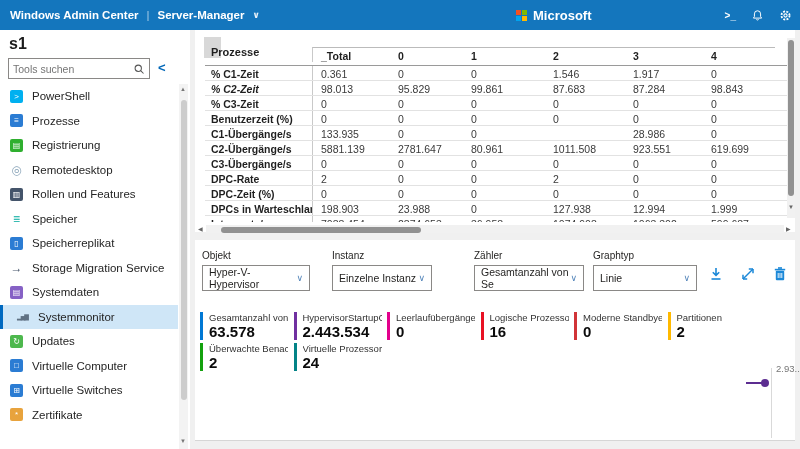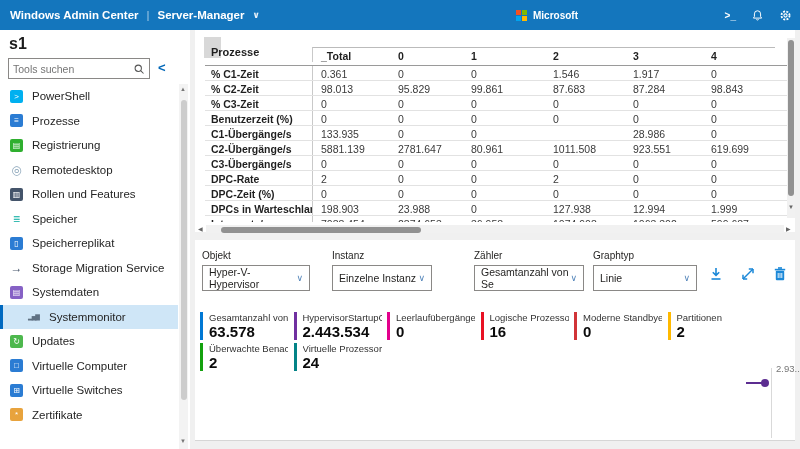--- a/index.html
+++ b/index.html
@@ -3,35 +3,35 @@
 <meta charset="utf-8">
 <style>
   html,body{margin:0;padding:0;}
   body{width:800px;height:449px;position:relative;overflow:hidden;background:#f0f0f0;
        font-family:"Liberation Sans","DejaVu Sans",sans-serif;-webkit-font-smoothing:antialiased;}
   
   .topbar{position:absolute;left:0;top:0;width:800px;height:30px;background:#1476bd;color:#fff;}
   .tb-left{position:absolute;left:10px;top:0;height:30px;display:flex;align-items:center;gap:8px;font-size:11.5px;font-weight:600;}
   .tb-sep{opacity:.6;font-weight:400;}
   .tb-chev{font-size:9px;opacity:.9;}
-  .tb-center{position:absolute;left:516px;top:0;height:30px;display:flex;align-items:center;gap:6px;font-size:10px;font-weight:700;}
+  .tb-center{position:absolute;left:516px;top:0;height:30px;display:flex;align-items:center;gap:6px;font-size:13px;font-weight:700;}
   .mslogo{display:grid;grid-template-columns:5px 5px;grid-template-rows:5px 5px;gap:1px;}
   .mslogo i{display:block;}
   .tb-right{position:absolute;right:8px;top:0;height:30px;display:flex;align-items:center;gap:15px;}
   .tb-ico{font-size:10px;font-weight:700;color:#fff;display:flex;align-items:center;}
   
   .leftpane{position:absolute;left:0;top:30px;width:190px;height:419px;background:#fff;}
   .server-name{position:absolute;left:9px;top:5px;font-size:16px;font-weight:700;color:#1b1b1b;}
   .searchbox{position:absolute;left:8px;top:28px;width:140px;height:19px;border:1px solid #8a8886;background:#fff;display:flex;align-items:center;}
   .searchbox input{border:0;outline:none;flex:1;font-size:10.5px;padding:0 4px;color:#333;font-family:inherit;min-width:0;}
   .searchbox svg{flex:0 0 auto;margin-right:4px;}
   .collapse-btn{position:absolute;left:158px;top:30px;color:#0067b8;font-size:13px;font-weight:700;cursor:pointer;}
   .tool-list{position:absolute;left:0;top:54px;width:178px;}
   .side-item{height:24.5px;display:flex;align-items:center;gap:9px;padding-left:10px;cursor:pointer;font-size:11.5px;color:#252525;}
-  .side-item.sel{background:#cfe6f7;border-left:3px solid #0069c0;padding-left:24px;}
+  .side-item.sel{background:#cfe6f7;border-left:3px solid #0069c0;padding-left:13px;}
   .tool-icon{width:13px;height:13px;border-radius:2px;display:inline-flex;align-items:center;justify-content:center;font-size:8px;color:#fff;flex:0 0 auto;}
   .tool-icon.nobg{background:transparent!important;font-size:12px;font-weight:700;}
   .tool-icon.tiny{font-size:6px;letter-spacing:-1px;}
   .tool-icon.shield{border-radius:2px 2px 6px 6px;}
   .sb-track{position:absolute;left:179px;top:54px;width:9px;height:365px;background:#f3f3f3;}
   .sb-thumb{position:absolute;left:1.5px;top:16px;width:6px;height:300px;background:#cdcdcd;border-radius:3px;}
   .sb-arrow{position:absolute;left:1px;font-size:6px;color:#777;}
   
   .panel{position:absolute;background:#fff;}
   #panel-table{left:195px;top:30px;width:600px;height:202px;}
@@ -214,21 +214,21 @@
       <div class="t-row">
         <div class="t-label" style="width: 107px;">% C1-Zeit</div>
         <div class="t-cell c0" style="width: 78px;">0.361</div>
         <div class="t-cell" style="width: 73px;">0</div>
         <div class="t-cell" style="width: 82px;">0</div>
         <div class="t-cell" style="width: 80px;">1.546</div>
         <div class="t-cell" style="width: 78px;">1.917</div>
         <div class="t-cell" style="width: 72px;">0</div>
       </div>
       <div class="t-row">
-        <div class="t-label" style="width: 107px;">% C2-Zeit</div>
+        <div class="t-label" style="width: 107px; font-style: italic;">% C2-Zeit</div>
         <div class="t-cell c0" style="width: 78px;">98.013</div>
         <div class="t-cell" style="width: 73px;">95.829</div>
         <div class="t-cell" style="width: 82px;">99.861</div>
         <div class="t-cell" style="width: 80px;">87.683</div>
         <div class="t-cell" style="width: 78px;">87.284</div>
         <div class="t-cell" style="width: 72px;">98.843</div>
       </div>
       <div class="t-row">
         <div class="t-label" style="width: 107px;">% C3-Zeit</div>
         <div class="t-cell c0" style="width: 78px;">0</div>

